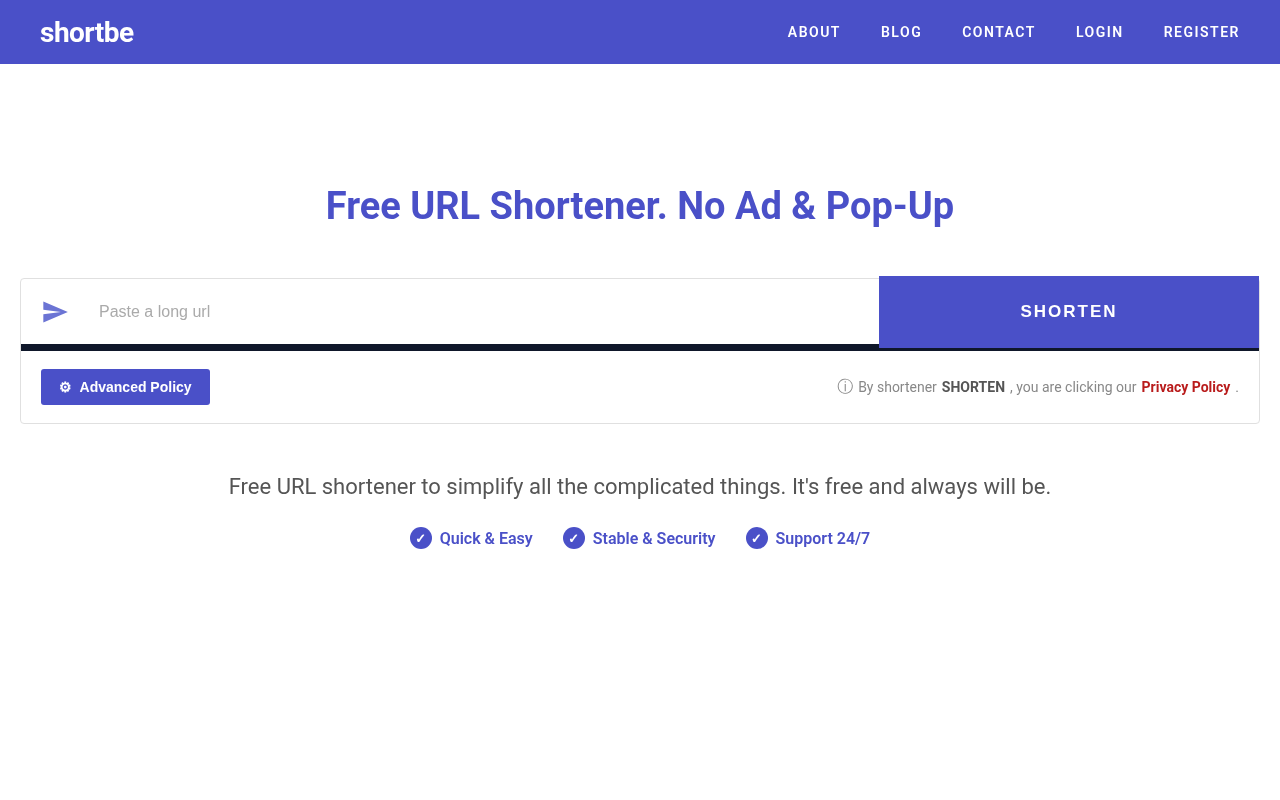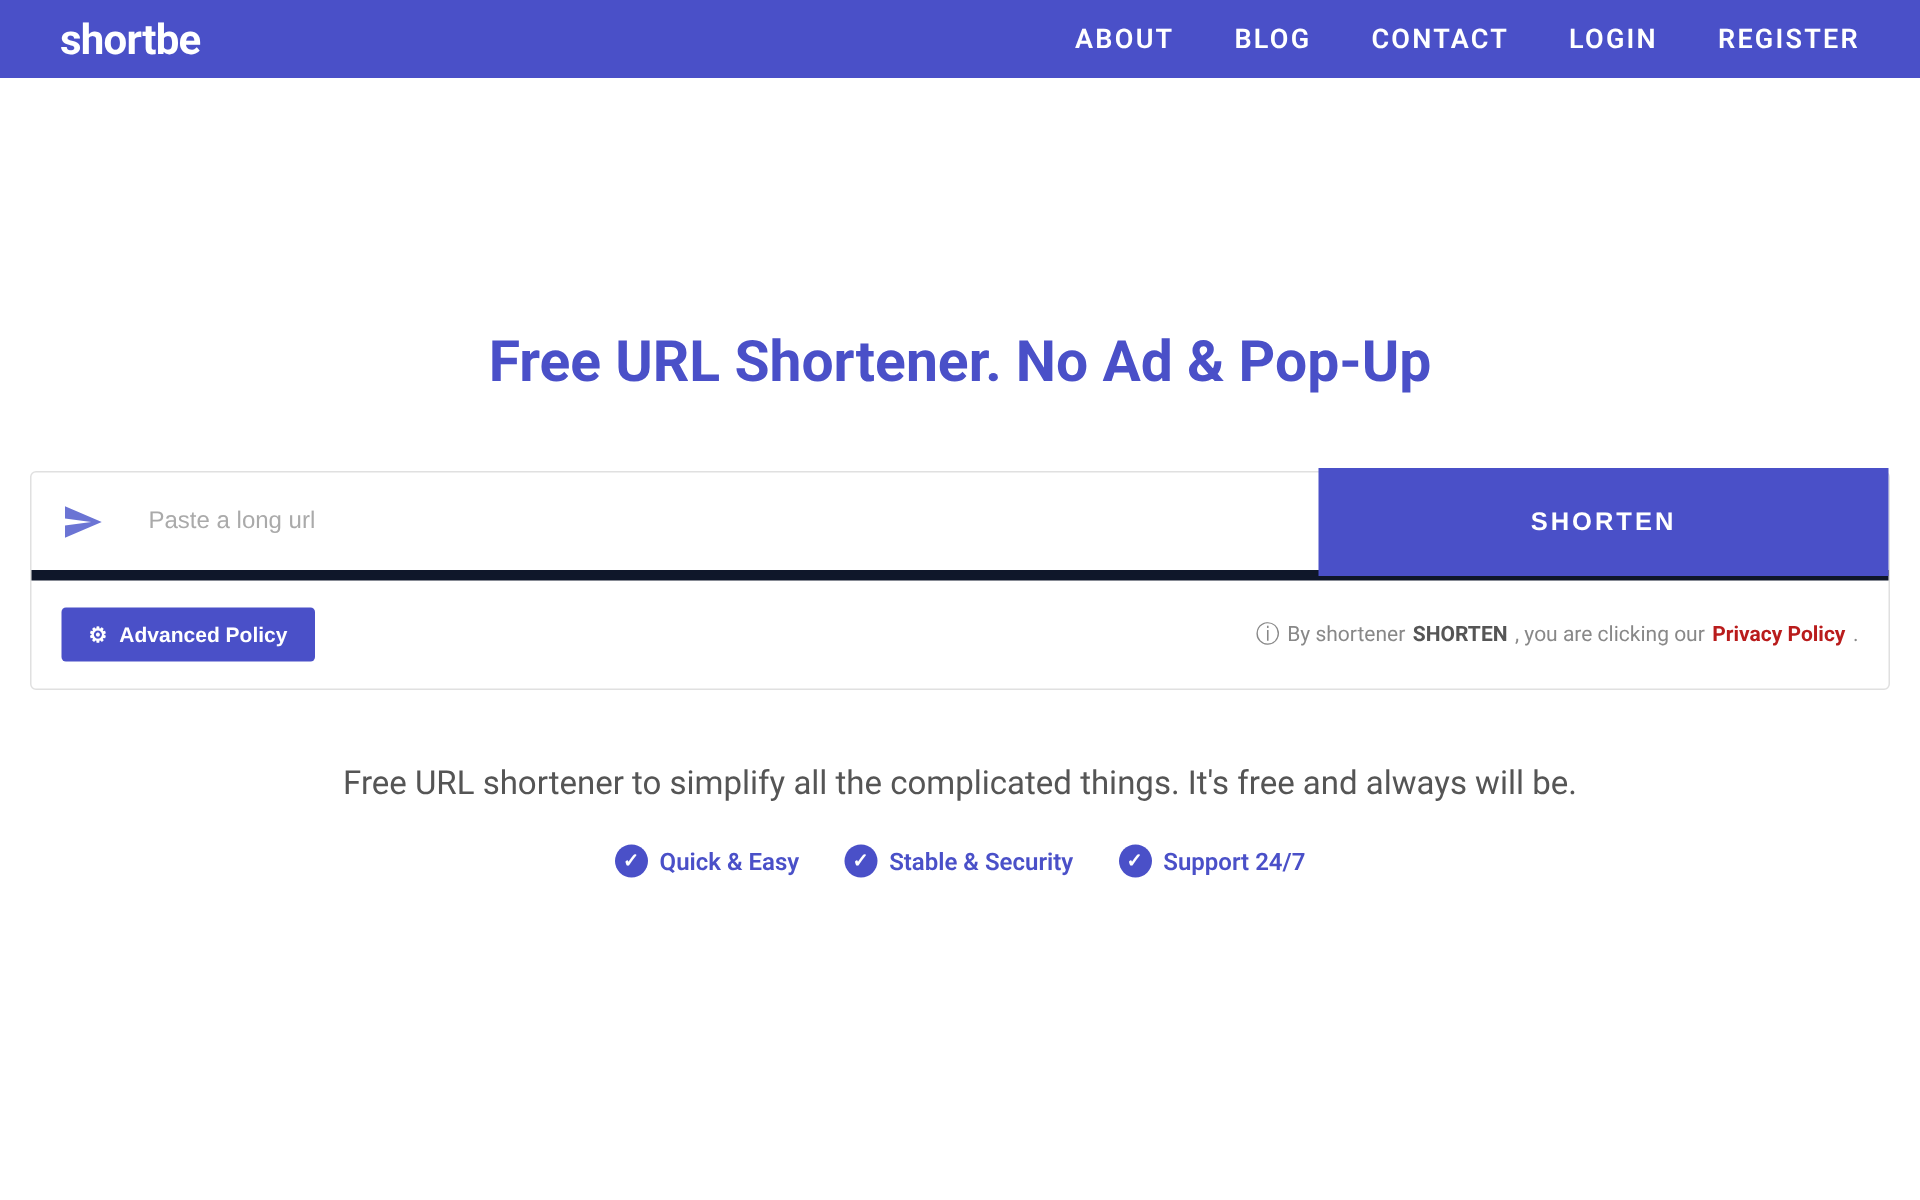--- a/index.html
+++ b/index.html
@@ -11,21 +11,21 @@
     body {
       font-family: -apple-system, BlinkMacSystemFont, 'Segoe UI', Roboto, sans-serif;
       background: #fff;
       width: 1280px;
       min-height: 800px;
     }
 
     
     header {
       background: #4a50c8;
-      height: 52px;
+      height: 64px;
       display: flex;
       align-items: center;
       padding: 0 40px;
       justify-content: space-between;
       gap: 44px;
     }
 
     .logo {
       color: #fff;
       font-size: 28px;
@@ -35,33 +35,32 @@
 
     nav {
       display: flex;
       align-items: center;
       gap: 40px;
     }
 
     nav a {
       color: #fff;
       text-decoration: none;
-      font-size: 18px;
+      font-size: 14px;
       font-weight: 600;
       letter-spacing: 1.5px;
       text-transform: uppercase;
     }
 
     
     main {
       display: flex;
       flex-direction: column;
       align-items: center;
       padding-top: 120px;
-      margin-top: 48px;
     }
 
     h1 {
       color: #4a50c8;
       font-size: 38px;
       font-weight: 700;
       margin-bottom: 50px;
       text-align: center;
     }
 

